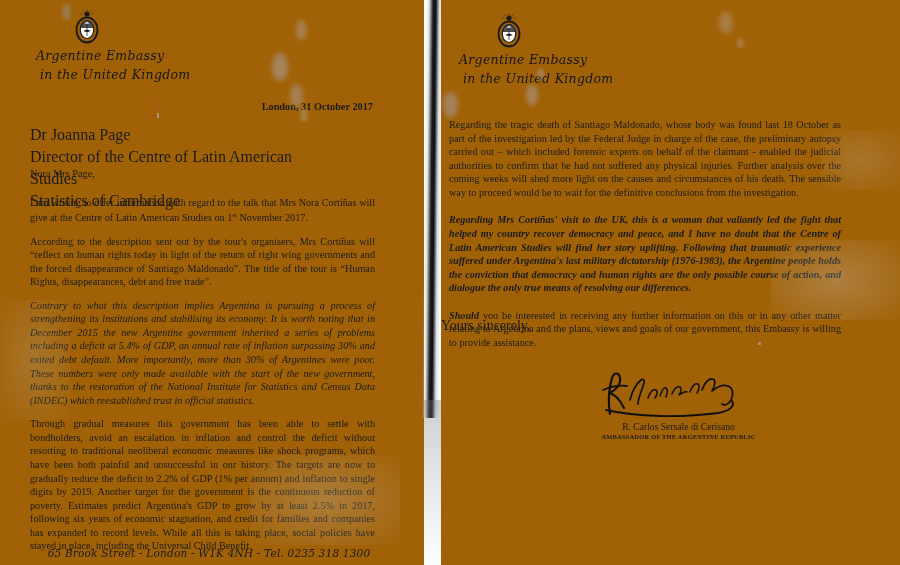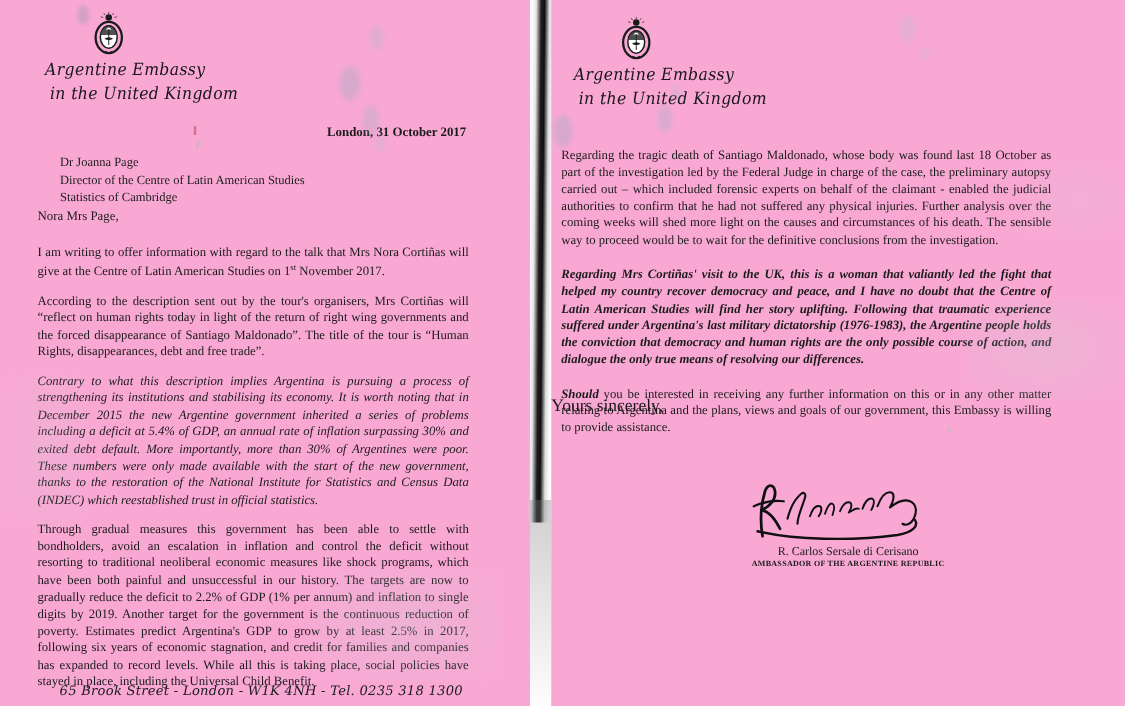--- a/index.html
+++ b/index.html
@@ -20,21 +20,21 @@
     height: 565px;
     background: #fdfdfd;
     overflow: hidden;
   }
 
   
   .page {
     position: absolute;
     top: 0;
     height: 565px;
-    background: #f9a8d4;
+    background: #a16207;
     box-sizing: border-box;
   }
   .page-left  { left: 0;   width: 424px; }
   .page-right { left: 441px; width: 459px; }
 
   
   .gutter {
     position: absolute;
     top: -2px;
     left: 424px;
@@ -77,23 +77,22 @@
     transform-origin: left top;
   }
   .letterhead-script .l2 { padding-left: 4px; display: block; }
 
   
   .date-line {
     font-size: 10.3px;
     text-align: right;
   }
   .addressee {
-    font-size: 10px;
+    font-size: 16px;
     line-height: 1.38;
-    margin-left: 18px;
   }
   .salutation { font-size: 10.3px; }
 
   p.body {
     margin: 10px 0 10px 0;
     font-size: 10.2px;
     line-height: 1.33;
     text-align: justify;
     text-justify: inter-word;
   }
@@ -268,21 +267,21 @@
 
       <p class="body ital-bold" style="margin-top:14px;">Regarding Mrs Cortiñas' visit to the UK, this is a woman that valiantly led the fight that helped my country recover democracy and peace, and I have no doubt that the Centre of Latin American Studies will find her story uplifting. Following that traumatic experience suffered under Argentina's last military dictatorship (1976-1983), the Argentine people holds the conviction that democracy and human rights are the only possible course of action, and dialogue the only true means of resolving our differences.</p>
 
       <p class="body" style="margin-top:14px;">
         <span class="bold-ital">Should</span><span> you be interested in receiving any further information on this or in any other matter relating to Argentina and the plans, views and goals of our government, this Embassy is willing to provide assistance.</span>
       </p>
     </div>
 
     <div style="position:absolute; left:0; top:318px; font-size:14px;">Yours sincerely,</div>
 
-    <div class="sig-wrap" style="position:absolute; left:130px; top:385px; width:215px;">
+    <div class="sig-wrap" style="position:absolute; left:130px; top:370px; width:215px;">
 
       <svg class="sig-svg" width="185" height="50" viewBox="0 0 185 50">
         <g fill="none" stroke="#101012" stroke-linecap="round" stroke-linejoin="round">
 
           <path d="M24 44 C22 32 23 18 26 8 C28 2 33 2 34 8 C35 15 29 21 23 23 C29 24 34 30 38 38" stroke-width="2.2"></path>
           <path d="M17 20 C24 17 33 15 41 16" stroke-width="1.8"></path>
 
           <path d="M44 30 C46 22 50 14 55 10 C57 8.5 59 10 58 13 C56 20 52 28 52 34" stroke-width="1.7"></path>
           <path d="M62 28 C64 22 67 19 70 20 C72 21 71 25 69 28" stroke-width="1.6"></path>
           <path d="M74 26 C76 20 78 17 80 18 C82 19 81 24 80 27" stroke-width="1.5"></path>

